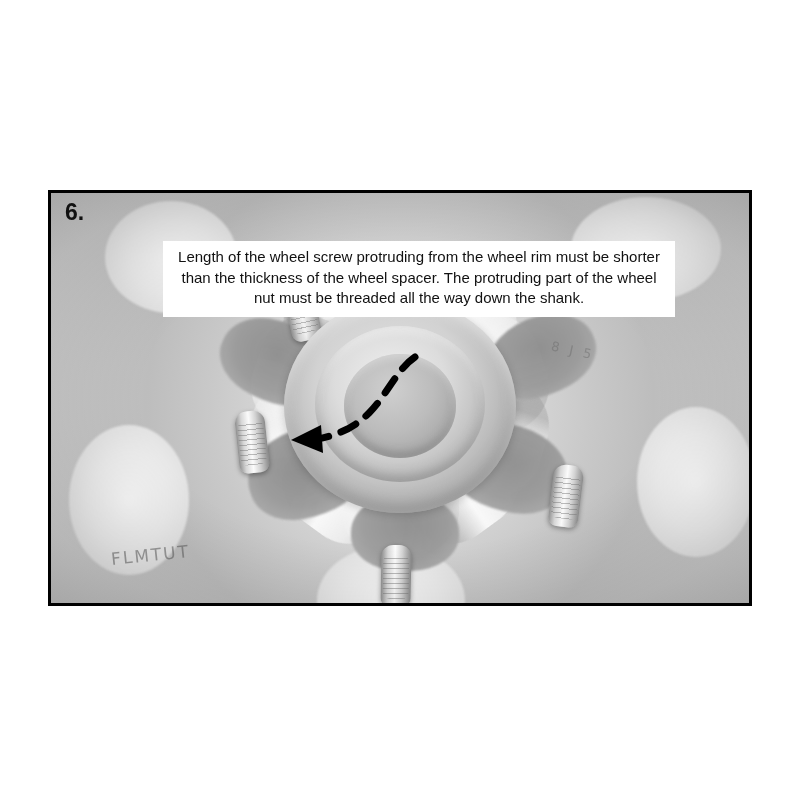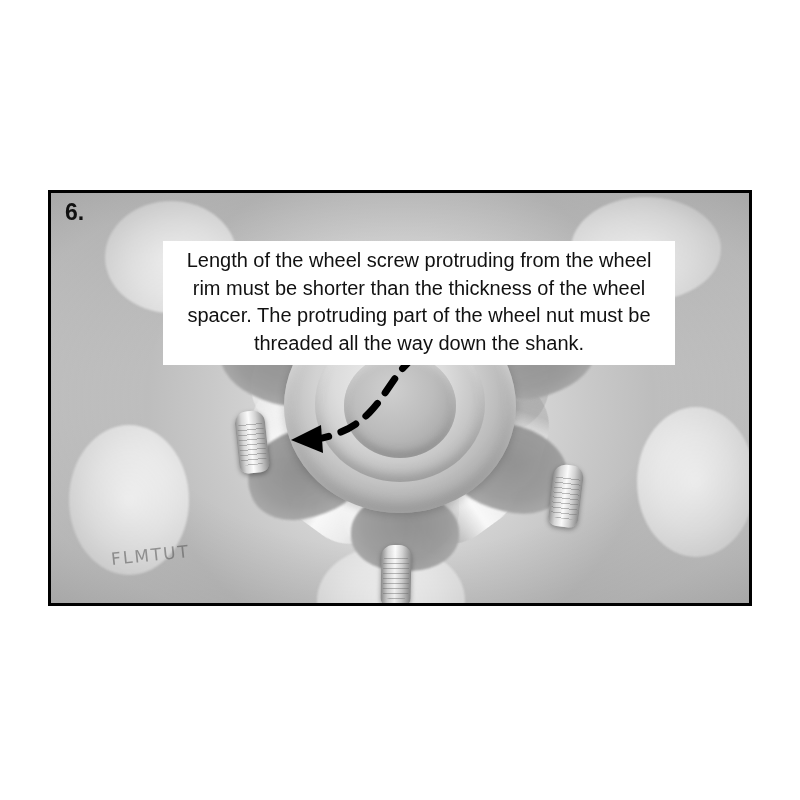--- a/index.html
+++ b/index.html
@@ -172,21 +172,21 @@
   
   #caption {
     position: absolute;
     left: 112px;
     top: 48px;
     width: 512px;
     background: #ffffff;
     padding: 6px 8px 8px 8px;
     box-sizing: border-box;
     text-align: center;
-    font-size: 20px;
+    font-size: 15px;
     line-height: 1.38;
     color: #111111;
     font-family: "Liberation Sans", sans-serif;
   }
 
   
   #arrow {
     position: absolute;
     left: 196px;
     top: 158px;

